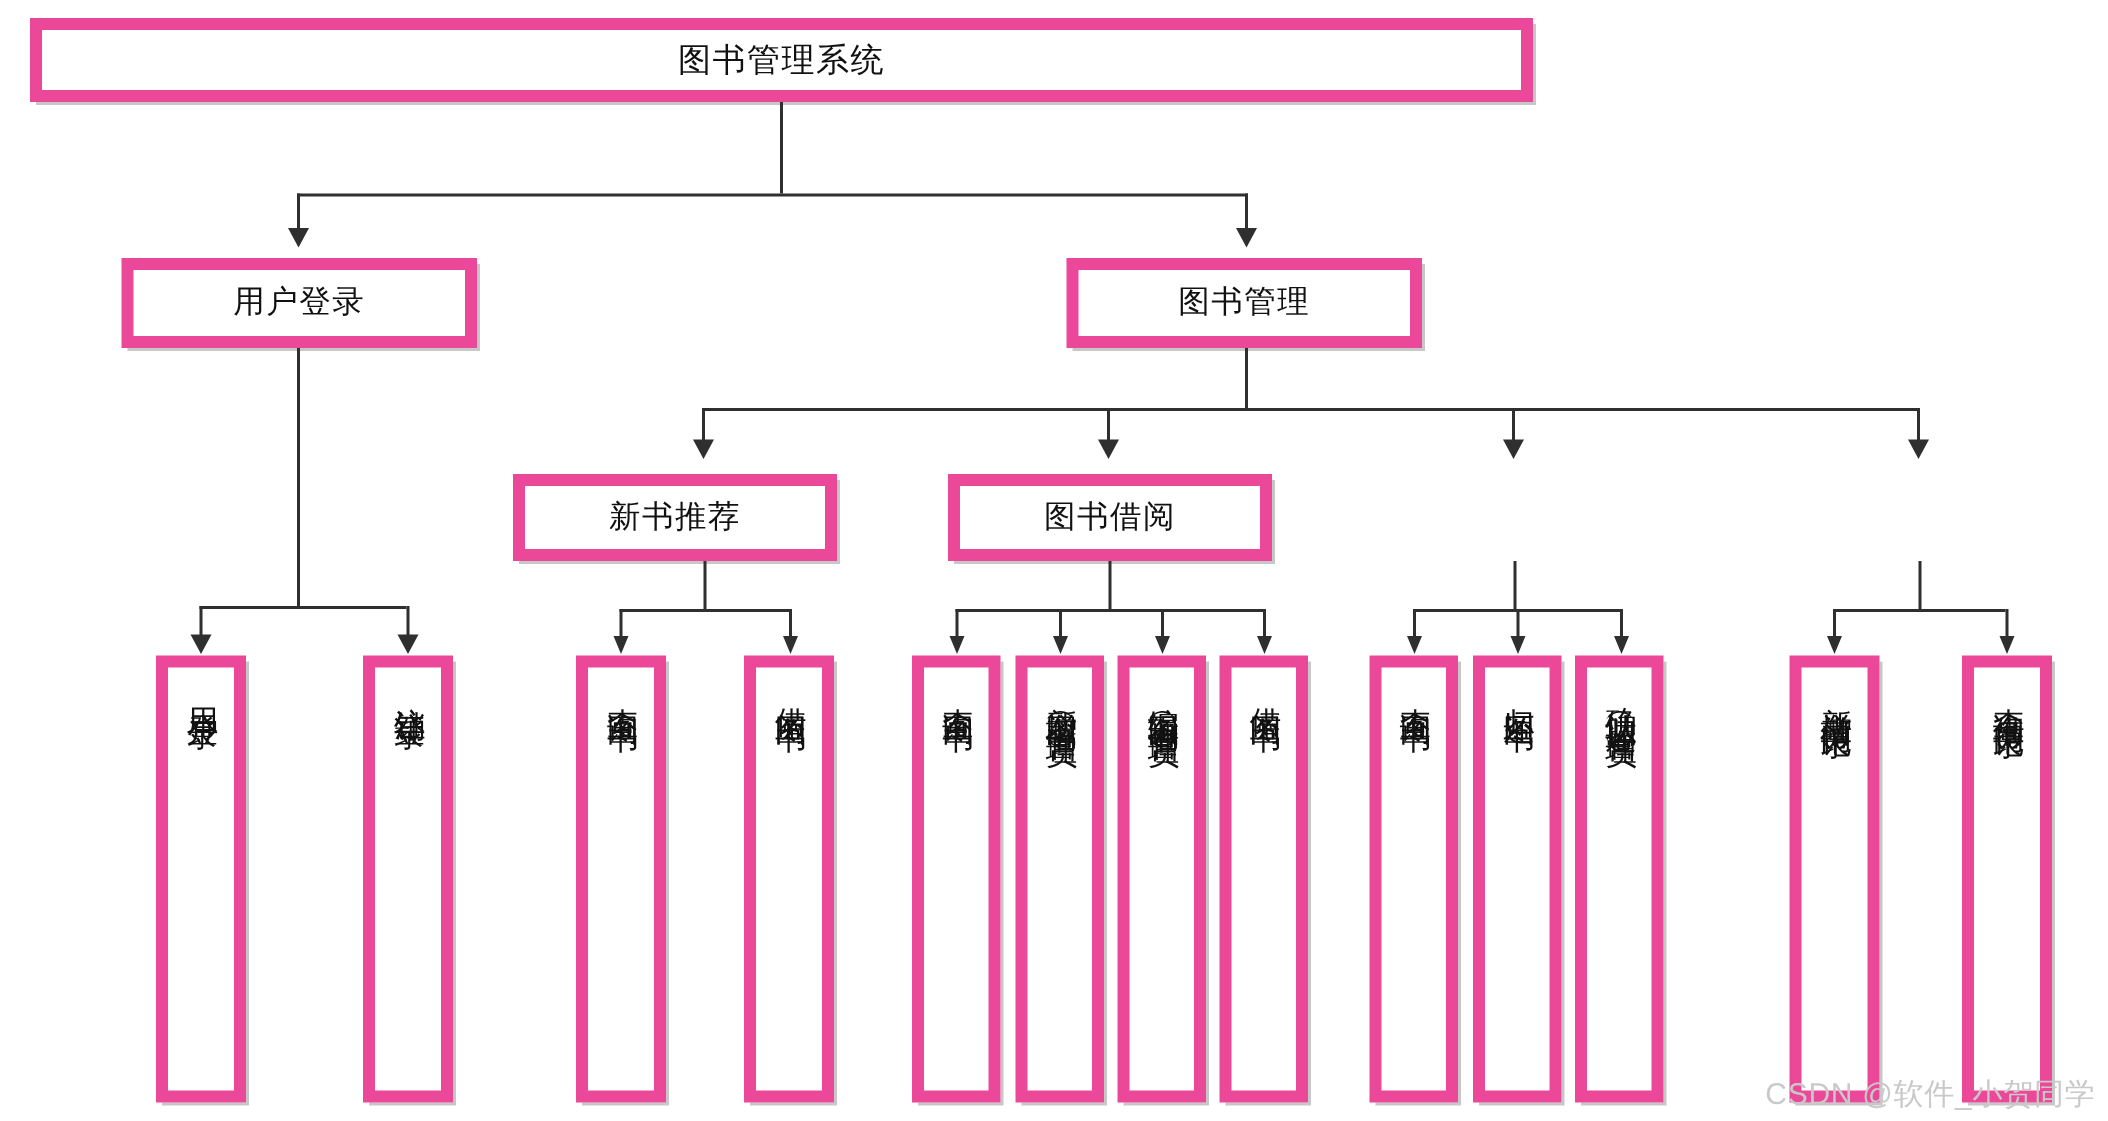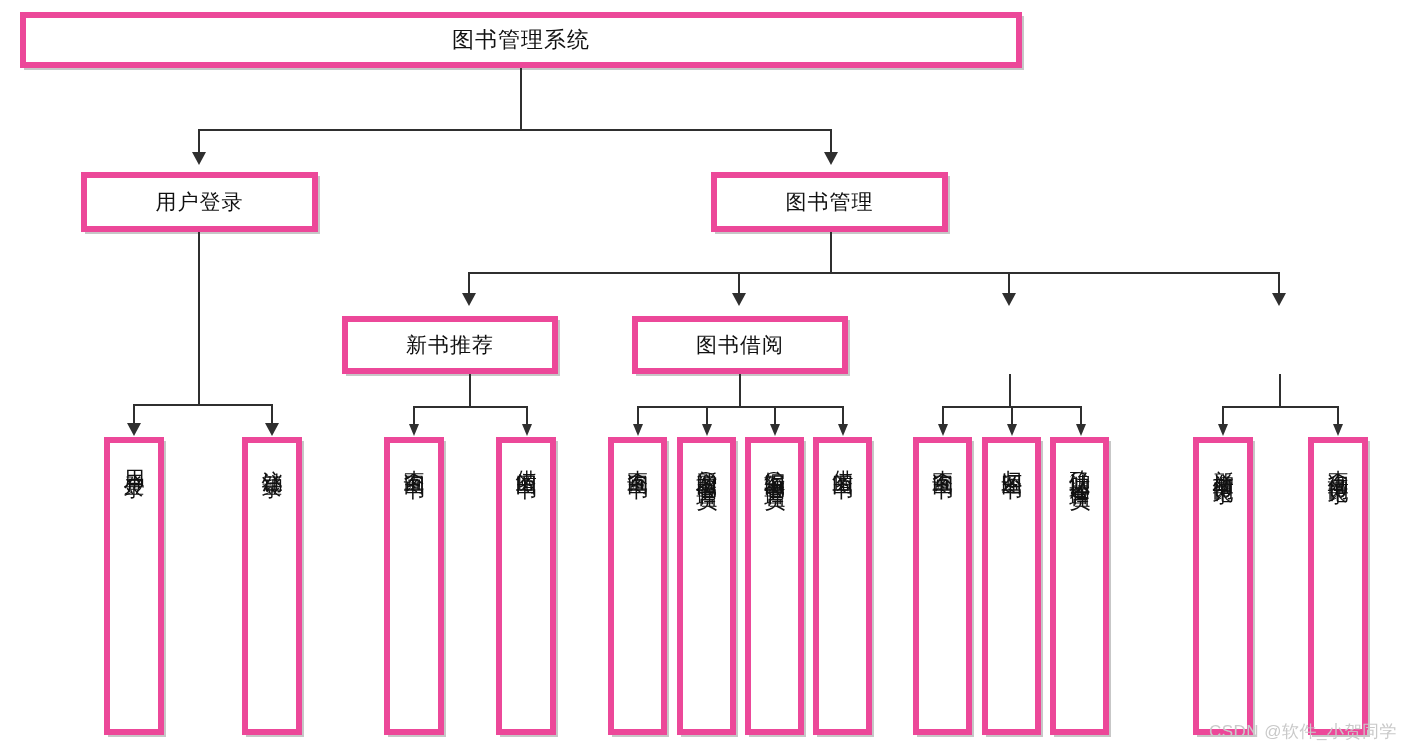--- a/index.html
+++ b/index.html
@@ -9,21 +9,21 @@
     font-family:"Liberation Sans","DejaVu Sans",sans-serif;
     overflow:hidden;
   }
   #stage{position:relative;width:1405px;height:747px;}
 
   
   .node{
     position:absolute;
     box-sizing:border-box;
     background:#ffffff;
-    border:6px solid #ec4899;
+    border:8px solid #ec4899;
     box-shadow:3px 3px 0 -1px rgba(0,0,0,0.22);
     display:flex;
     align-items:center;
     justify-content:center;
     color:#111;
   }
   .node .lbl{
     font-size:21px;
     line-height:1.15;
     letter-spacing:1px;
@@ -63,21 +63,21 @@
   .arw.slim{
     border-left-width:5px;
     border-right-width:5px;
     border-top-width:12px;
   }
 
   
   #watermark{
     position:absolute;
     right:8px;bottom:4px;
-    font-size:17px;
+    font-size:20px;
     color:#c9c9c9;
     letter-spacing:0.5px;
     white-space:nowrap;
     user-select:none;
   }
 </style>
 </head>
 <body>
 
 <div id="stage">

